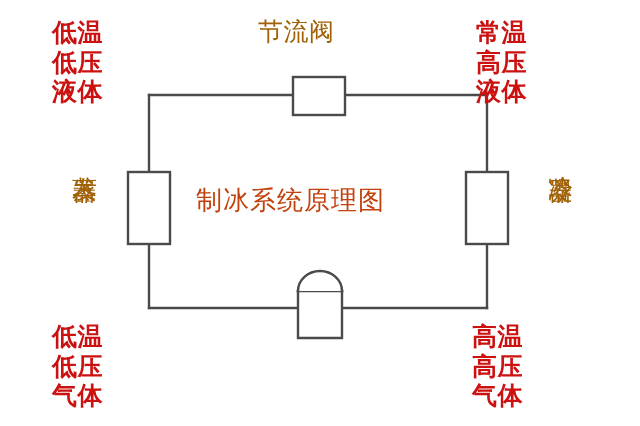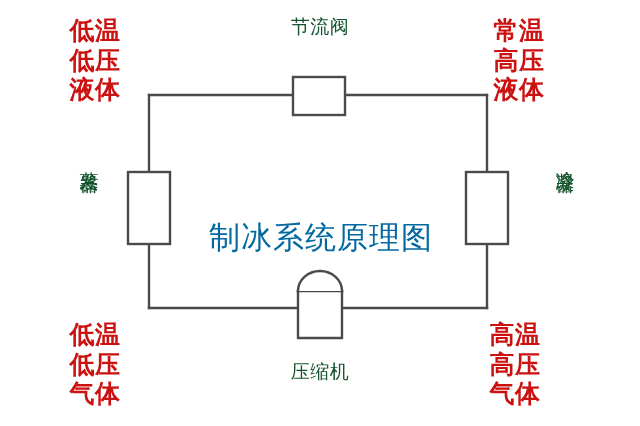--- a/index.html
+++ b/index.html
@@ -20,49 +20,47 @@
   }
   #diagram-svg {
     position: absolute;
     left: 0;
     top: 0;
     width: 640px;
     height: 426px;
   }
   .lbl {
     position: absolute;
-    font-family: Liberation Mono, monospace;
+    font-family: Liberation Serif, serif;
     line-height: 1.12;
     white-space: pre;
-    text-align: center;
     letter-spacing: 0.5px;
   }
   .lbl-red {
     color: #cc1111;
     font-weight: 700;
     font-size: 25px;
     line-height: 1.18;
   }
   .lbl-black {
-    color: #14532d;
+    color: #a16207;
     font-weight: 400;
-    font-size: 19px;
+    font-size: 25px;
   }
   .lbl-vert {
     writing-mode: vertical-rl;
     text-orientation: upright;
     line-height: 1.14;
     letter-spacing: 2px;
   }
   .lbl-center {
-    color: #0369a1;
+    color: #c2410c;
     font-weight: 400;
-    font-size: 31px;
+    font-size: 26px;
     letter-spacing: 1px;
-    margin-top: 37px;
   }
 
   
   #label-tl { left: 52px;  top: 18px;  width: 86px; }
   #label-tr { left: 476px; top: 18px;  width: 86px; }
   #label-bl { left: 52px;  top: 322px; width: 86px; }
   #label-br { left: 472px; top: 322px; width: 86px; }
 
   #label-valve      { left: 258px; top: 18px;  width: 124px; }
   #label-compressor { left: 258px; top: 363px; width: 124px; }
@@ -119,21 +117,20 @@
   <div class="lbl lbl-red" id="label-bl">低温
 低压
 气体</div>
 
   <div class="lbl lbl-red" id="label-br">高温
 高压
 气体</div>
 
   <div class="lbl lbl-black" id="label-valve">节流阀</div>
 
-  <div class="lbl lbl-black" id="label-compressor">压缩机</div>
 
   <div class="lbl lbl-black lbl-vert" id="label-evaporator">蒸发器</div>
 
   <div class="lbl lbl-black lbl-vert" id="label-condenser">冷凝器</div>
 
   <div class="lbl lbl-center" id="label-title">制冰系统原理图</div>
 
 </div>
 
 </body></html>

